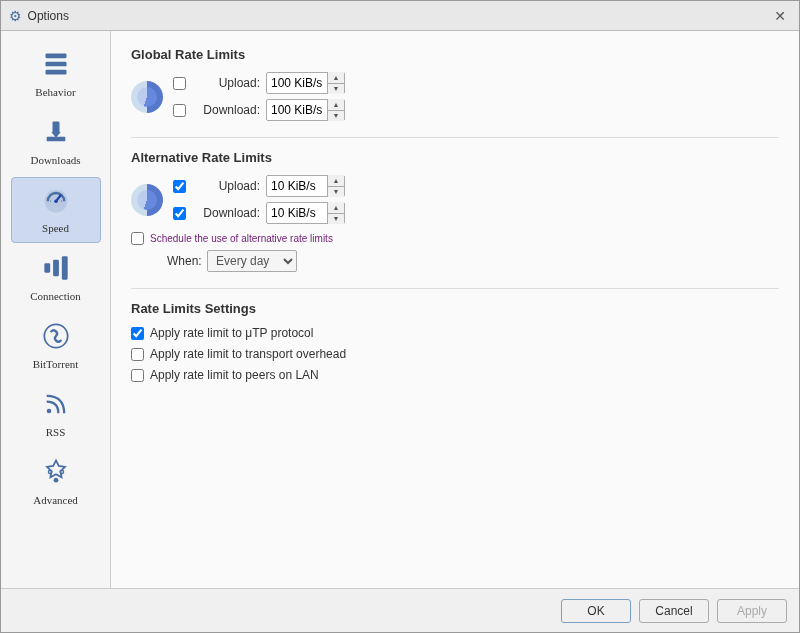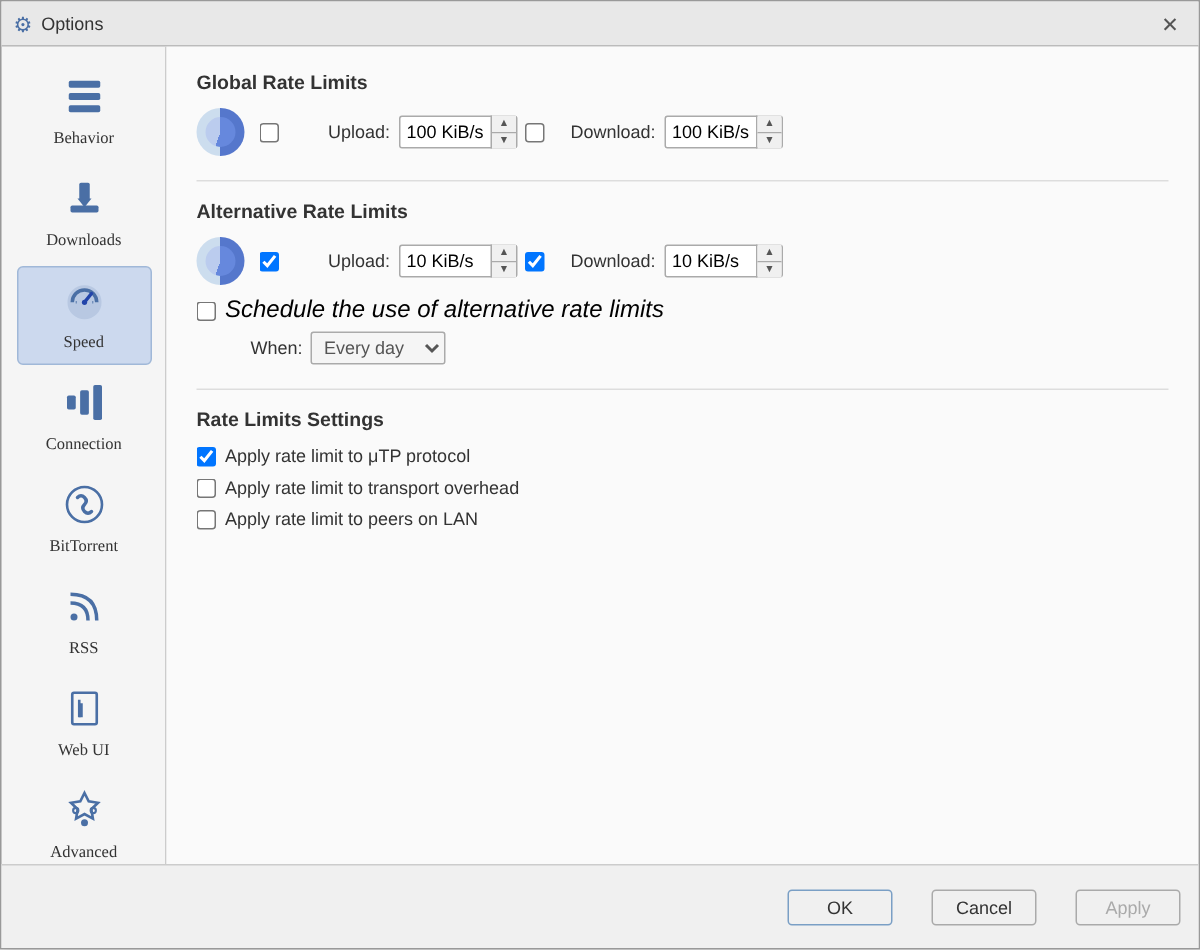--- a/index.html
+++ b/index.html
@@ -127,21 +127,21 @@
       width: 32px;
       height: 32px;
       border-radius: 50%;
       display: flex;
       align-items: center;
       justify-content: center;
       font-size: 20px;
     }
     .rate-rows {
       display: flex;
-      flex-direction: row;
+      flex-direction: column;
       gap: 5px;
     }
     .rate-row {
       display: flex;
       align-items: center;
       gap: 6px;
     }
     .rate-label {
       width: 68px;
       font-size: 12px;
@@ -192,23 +192,22 @@
       padding: 0;
     }
     .spinbox-arrow:first-child { border-bottom: 1px solid #aaa; }
     .schedule-row {
       display: flex;
       align-items: center;
       gap: 6px;
       margin-top: 4px;
     }
     .schedule-label {
-      font-size: 16px;
-      color: #000000;
-      font-style: italic;
+      font-size: 10px;
+      color: #701a75;
     }
     .when-row {
       display: flex;
       align-items: center;
       gap: 0;
       margin-top: 5px;
       margin-left: 36px;
     }
     .when-label {
       font-size: 12px;
@@ -245,28 +244,28 @@
       align-items: center;
       gap: 6px;
       margin-bottom: 7px;
     }
     .check-label {
       font-size: 12px;
       color: #333;
     }
     
     .bottom-bar {
-      height: 56px;
+      height: 44px;
       background: #f0f0f0;
       border-top: 1px solid #ccc;
       display: flex;
       align-items: center;
       justify-content: flex-end;
       padding: 0 12px;
-      gap: 26px;
+      gap: 8px;
     }
     .dialog-btn {
       height: 24px;
       min-width: 70px;
       padding: 0 12px;
       font-size: 12px;
       border: 1px solid #aaa;
       background: #f0f0f0;
       cursor: pointer;
       border-radius: 3px;
@@ -360,30 +359,20 @@
         <span class="sidebar-icon">
           <svg viewBox="0 0 24 24">
               <circle cx="6" cy="18" r="2" fill="#4a6fa5"></circle>
               <path d="M4 10 Q14 10 14 20" fill="none" stroke="#4a6fa5" stroke-width="2"></path>
               <path d="M4 5 Q19 5 19 20" fill="none" stroke="#4a6fa5" stroke-width="2"></path>
             </svg>
         </span>
         <span class="sidebar-label">RSS</span>
       </div>
 
-      <div class="sidebar-item">
-        <span class="sidebar-icon">
-          <svg viewBox="0 0 24 24">
-              <rect x="5" y="3" width="14" height="18" rx="1" fill="none" stroke="#4a6fa5" stroke-width="1.5"></rect>
-              <line x1="9" y1="7" x2="9" y2="17" stroke="#4a6fa5" stroke-width="1.5"></line>
-              <rect x="9" y="9" width="2" height="8" fill="#4a6fa5"></rect>
-            </svg>
-        </span>
-        <span class="sidebar-label">Web UI</span>
-      </div>
 
       <div class="sidebar-item">
         <span class="sidebar-icon">
           <svg viewBox="0 0 24 24">
               <path d="M12 2l2.4 4.8 5.3.8-3.8 3.7.9 5.3L12 14l-4.8 2.6.9-5.3L4.3 7.6l5.3-.8z" fill="none" stroke="#4a6fa5" stroke-width="1.5"></path>
               <circle cx="12" cy="19" r="2" fill="#4a6fa5"></circle>
               <circle cx="7" cy="12" r="1.5" fill="none" stroke="#4a6fa5" stroke-width="1.2"></circle>
               <circle cx="17" cy="12" r="1.5" fill="none" stroke="#4a6fa5" stroke-width="1.2"></circle>
             </svg>
         </span>

